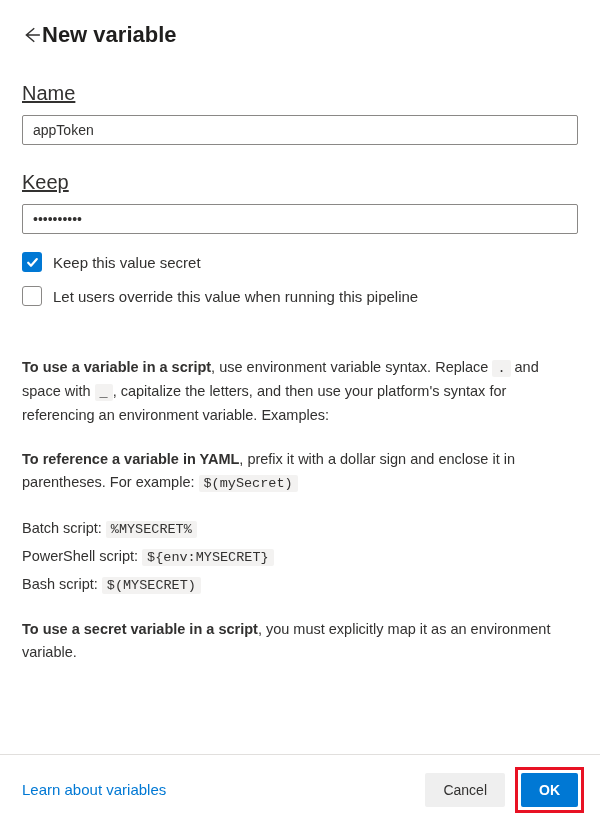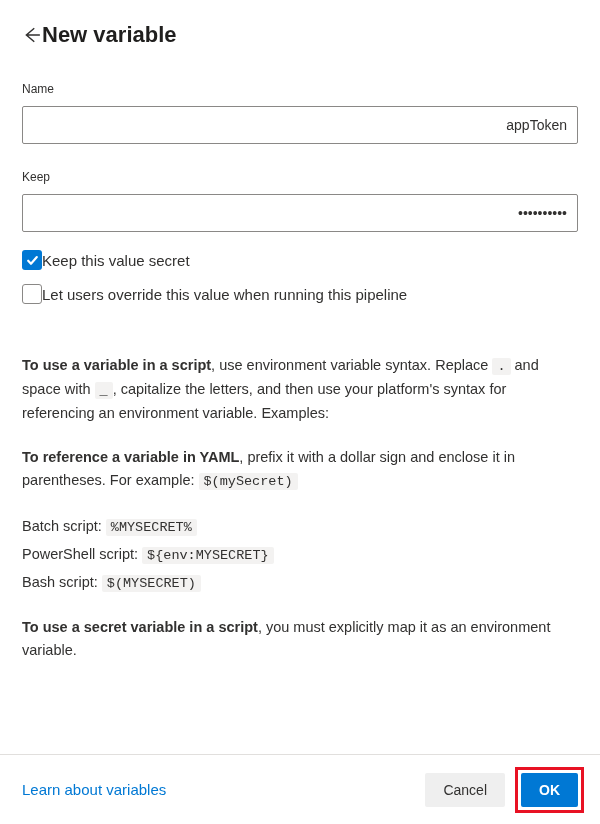--- a/index.html
+++ b/index.html
@@ -36,40 +36,41 @@
     cursor: pointer;
   }
   .back-arrow svg { width: 18px; height: 18px; }
   .title {
     font-size: 22px;
     font-weight: 600;
     color: #201f1e;
   }
   .field-group { margin-bottom: 26px; }
   .field-label {
-    font-size: 12px;
+    font-size: 20px;
     color: #323130;
     margin-bottom: 10px;
     display: block;
+    text-decoration: underline;
   }
   .text-input {
     width: 100%;
-    height: 38px;
+    height: 30px;
     border: 1px solid #8a8886;
     border-radius: 2px;
     padding: 6px 10px;
     font-size: 14px;
     font-family: inherit;
     color: #323130;
     outline: none;
-    text-align: right;
   }
   .checkbox-row {
     display: flex;
     align-items: center;
+    gap: 11px;
     margin-bottom: 14px;
     text-align: right;
   }
   .checkbox {
     width: 20px;
     height: 20px;
     border-radius: 3px;
     display: flex;
     align-items: center;
     justify-content: center;

